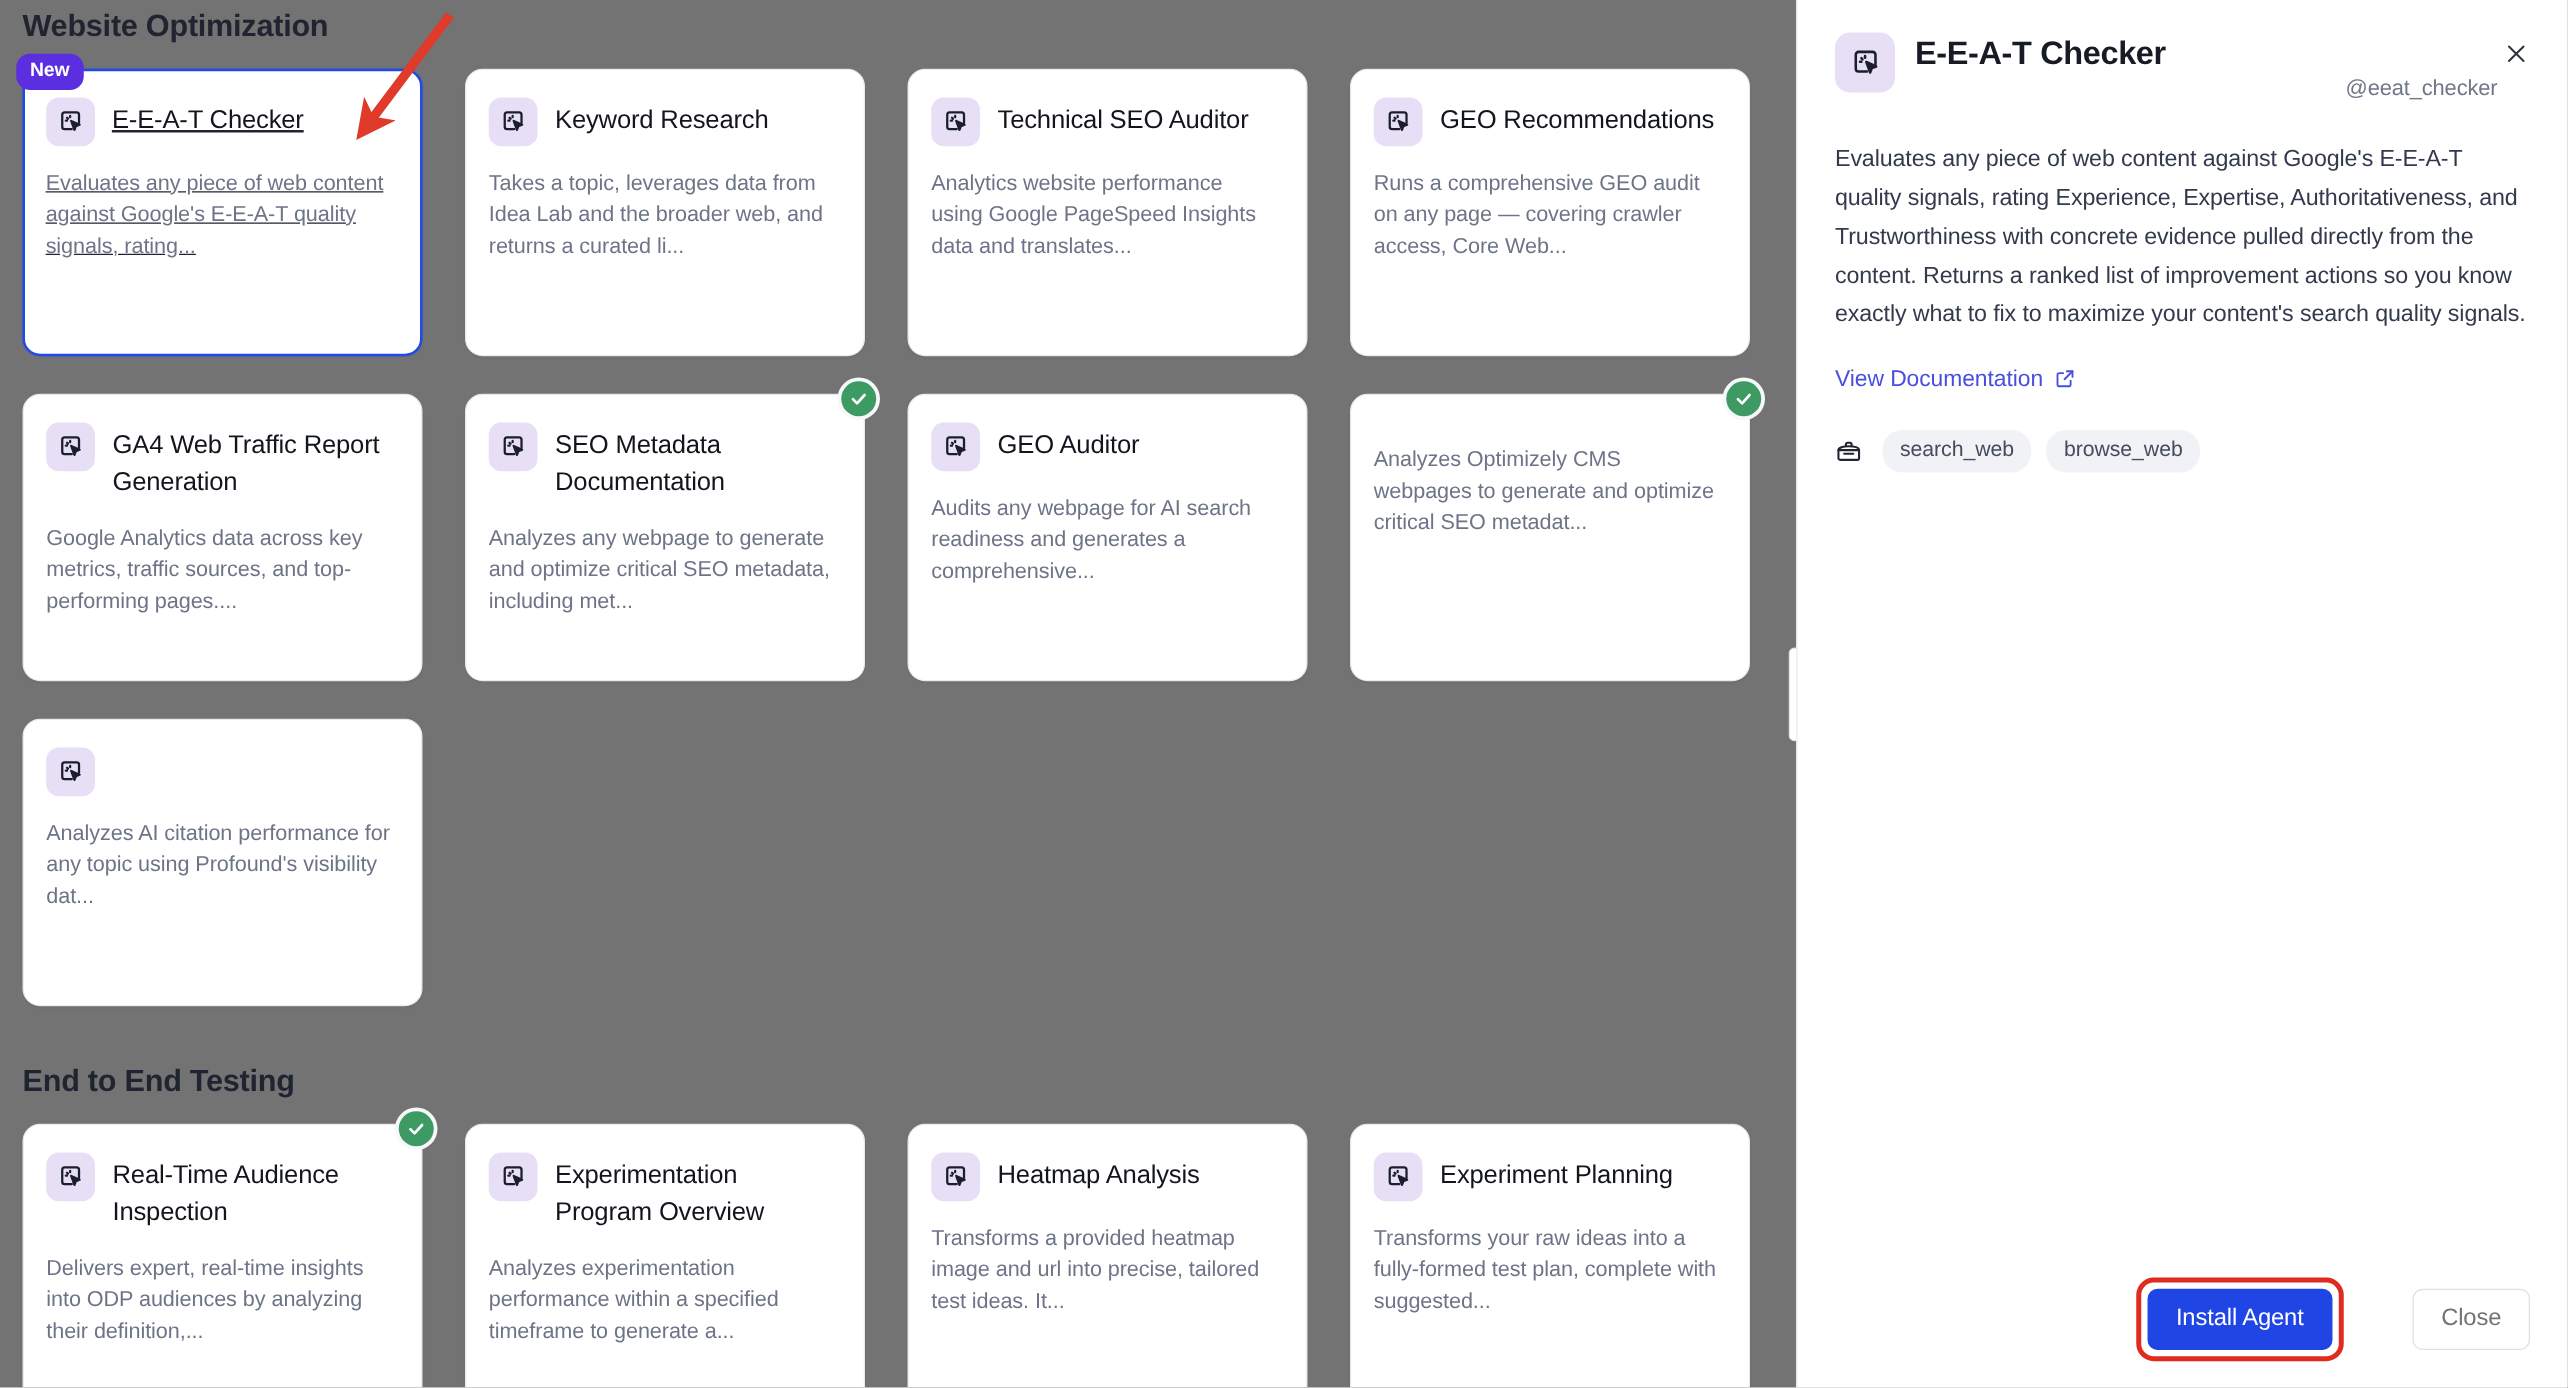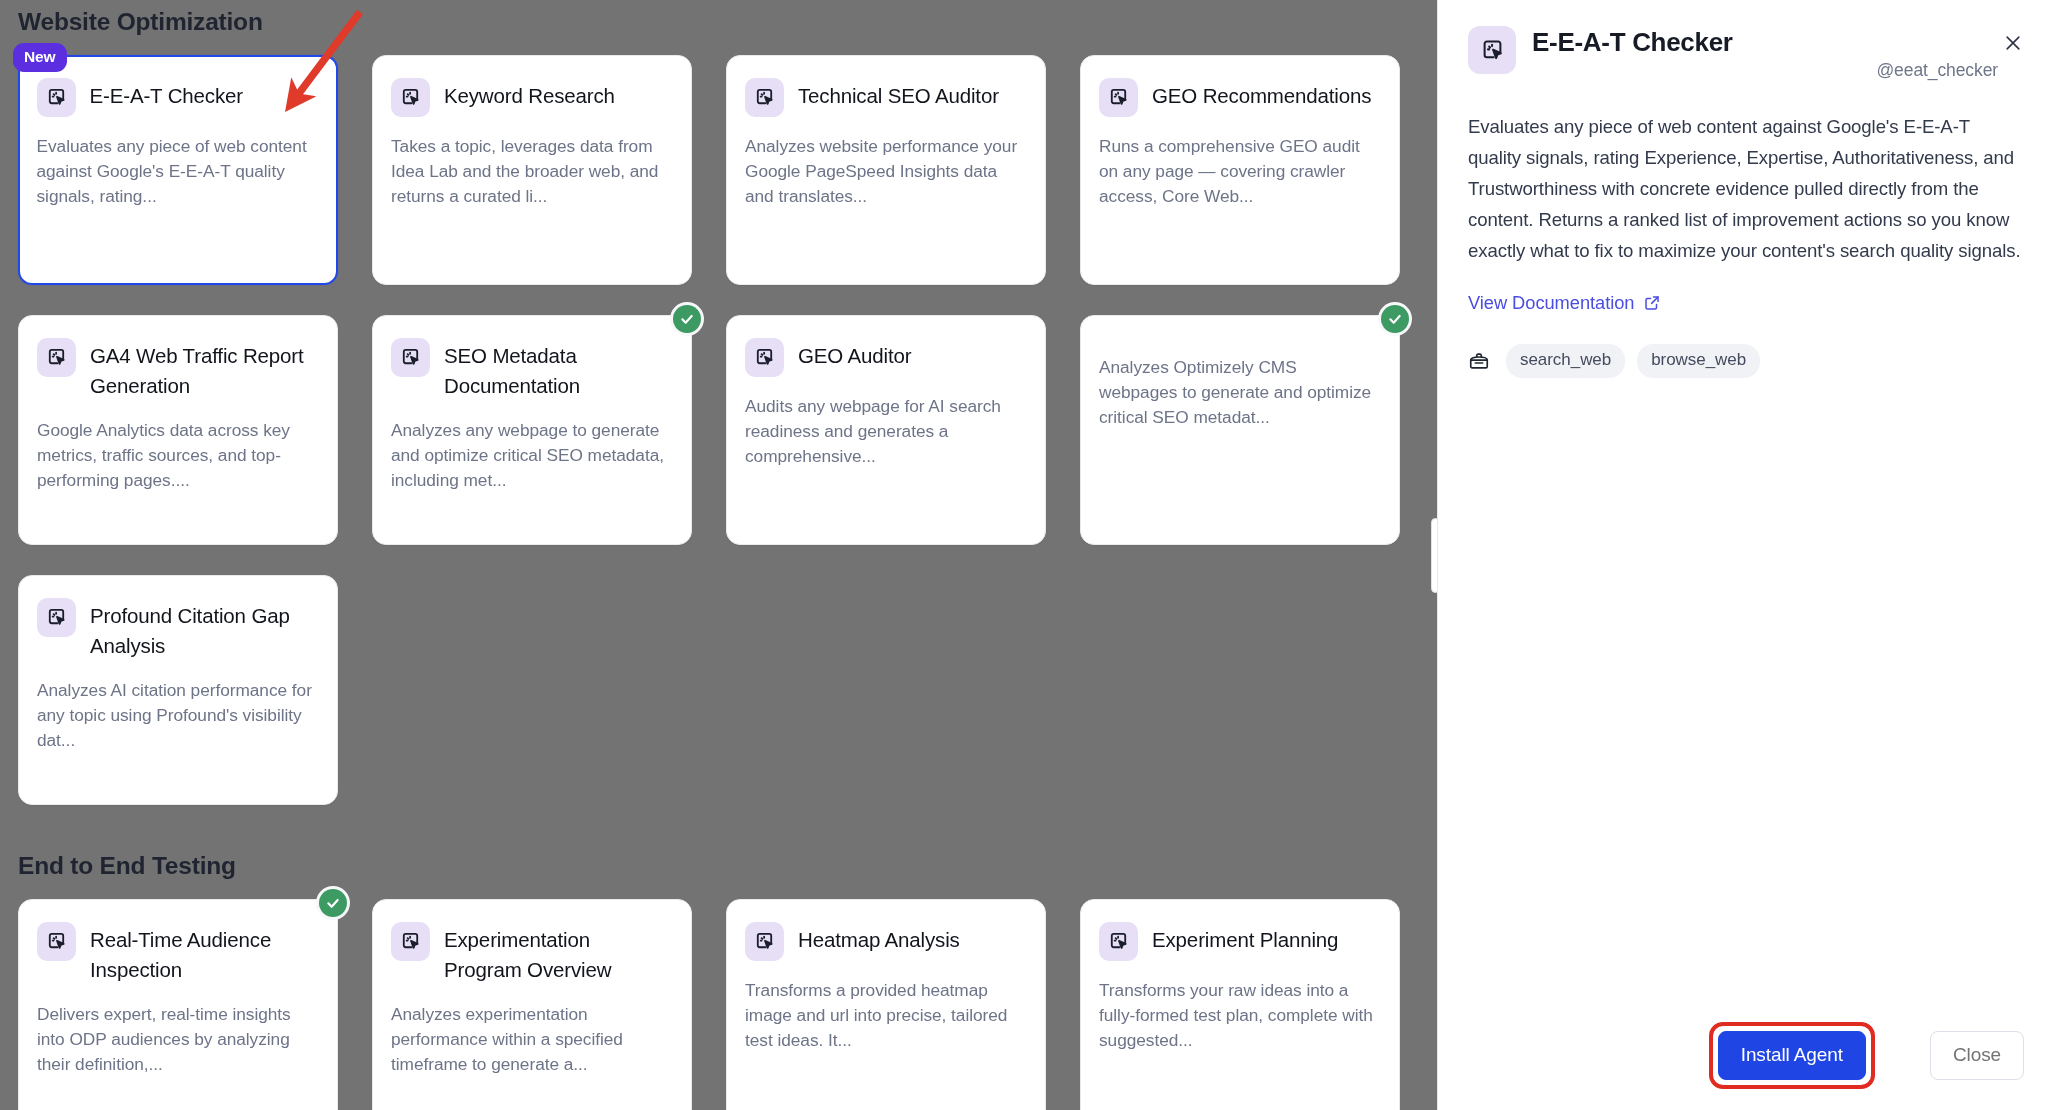--- a/index.html
+++ b/index.html
@@ -44,20 +44,21 @@
     background: #ffffff;
     border: 1px solid #e8eaee;
     border-radius: 14px;
     padding: 22px 24px 20px 18px;
     box-shadow: 0 1px 2px rgba(20,25,40,0.04);
   }
   .card.selected {
     border: 2.5px solid #2049e8;
     box-shadow: 0 0 0 1px rgba(32,73,232,0.10);
     padding: 20.5px 22.5px 18.5px 16.5px;
+    text-decoration: underline;
   }
   .card-head { display: flex; align-items: flex-start; gap: 14px; }
   .agent-icon {
     flex: 0 0 auto;
     width: 39px; height: 39px;
     border-radius: 10px;
     background: #e6dff6;
     display: flex; align-items: center; justify-content: center;
   }
   .agent-icon svg { width: 23px; height: 23px; display: block; }
@@ -286,21 +287,21 @@
         <div class="card-head">
           <span class="agent-icon">
             <svg viewBox="0 0 24 24" fill="none" stroke="#1b1f2b" stroke-width="1.9" stroke-linecap="round" stroke-linejoin="round">
               <path d="M19 13V6a2 2 0 0 0-2-2H7a2 2 0 0 0-2 2v10a2 2 0 0 0 2 2h6"></path>
               <path d="M9 8.5 L9.8 9.3 M11.6 7 L11.6 8.1 M8 11 L9 11"></path>
               <path d="M12.5 11.2 L19.5 14.4 L16.4 15.6 L15.2 18.7 Z" fill="#1b1f2b"></path>
             </svg>
           </span>
           <div class="card-title">Technical SEO Auditor</div>
         </div>
-        <div class="card-desc">Analyzes website performance your Google PageSpeed Insights data and translates...</div>
+        <div class="card-desc">Analytics website performance using Google PageSpeed Insights data and translates...</div>
       </div>
 
       <div class="card">
         <div class="card-head">
           <span class="agent-icon">
             <svg viewBox="0 0 24 24" fill="none" stroke="#1b1f2b" stroke-width="1.9" stroke-linecap="round" stroke-linejoin="round">
               <path d="M19 13V6a2 2 0 0 0-2-2H7a2 2 0 0 0-2 2v10a2 2 0 0 0 2 2h6"></path>
               <path d="M9 8.5 L9.8 9.3 M11.6 7 L11.6 8.1 M8 11 L9 11"></path>
               <path d="M12.5 11.2 L19.5 14.4 L16.4 15.6 L15.2 18.7 Z" fill="#1b1f2b"></path>
             </svg>
@@ -368,21 +369,20 @@
 
       <div class="card">
         <div class="card-head">
           <span class="agent-icon">
             <svg viewBox="0 0 24 24" fill="none" stroke="#1b1f2b" stroke-width="1.9" stroke-linecap="round" stroke-linejoin="round">
               <path d="M19 13V6a2 2 0 0 0-2-2H7a2 2 0 0 0-2 2v10a2 2 0 0 0 2 2h6"></path>
               <path d="M9 8.5 L9.8 9.3 M11.6 7 L11.6 8.1 M8 11 L9 11"></path>
               <path d="M12.5 11.2 L19.5 14.4 L16.4 15.6 L15.2 18.7 Z" fill="#1b1f2b"></path>
             </svg>
           </span>
-          <div class="card-title">Profound Citation Gap Analysis</div>
         </div>
         <div class="card-desc">Analyzes AI citation performance for any topic using Profound's visibility dat...</div>
       </div>
 
     </div>
 
     <div class="spacer-section"></div>
 
     <h2 class="section-title">End to End Testing</h2>
 

